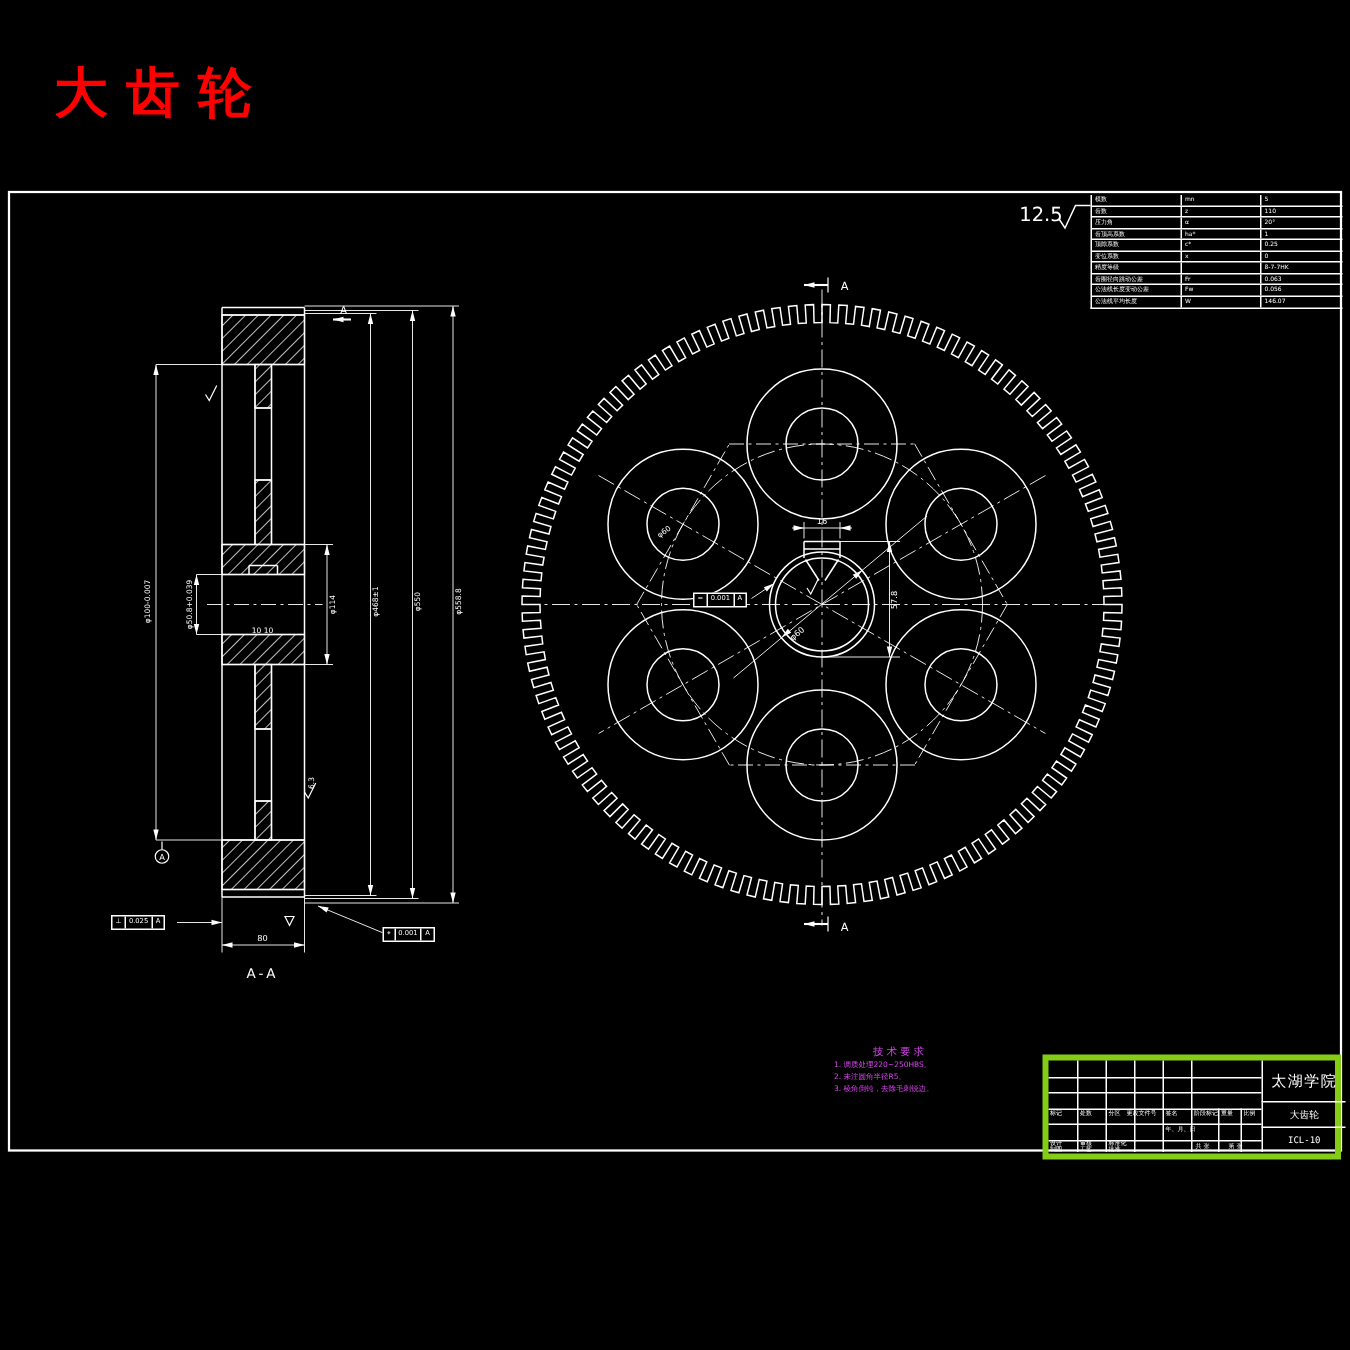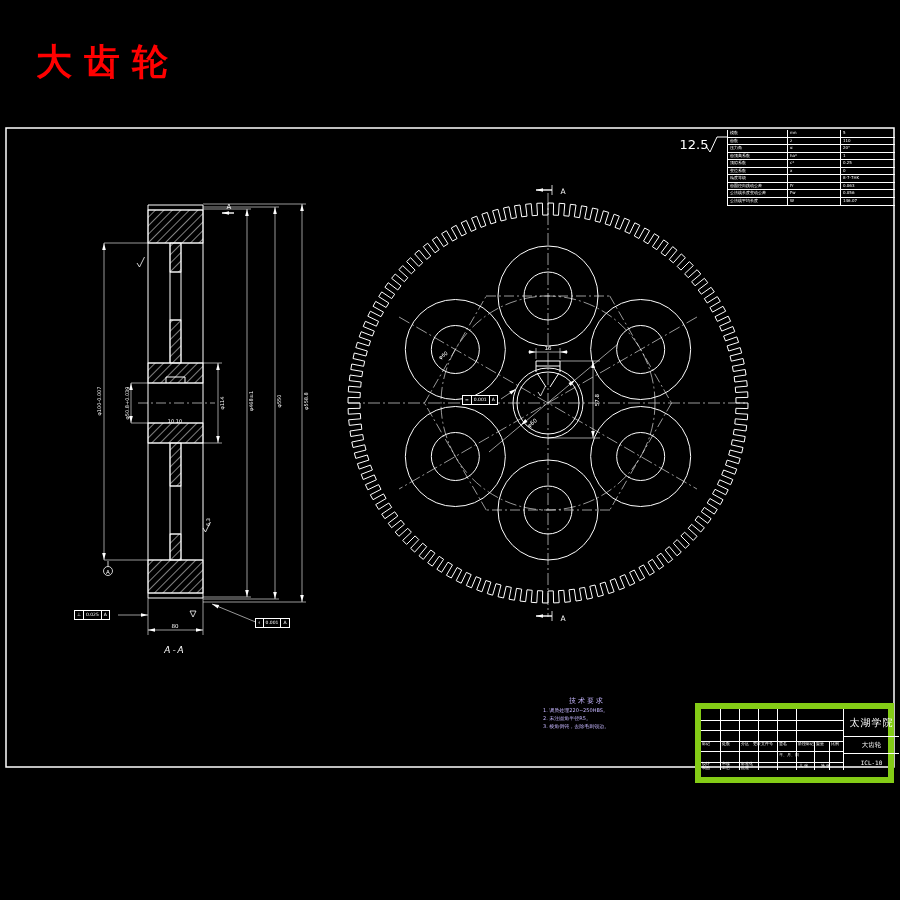--- a/index.html
+++ b/index.html
@@ -10,33 +10,33 @@
   .t{position:absolute;color:#fff;white-space:nowrap;transform:translate(-50%,-50%);}
   .rot{transform:translate(-50%,-50%) rotate(-90deg);}
   .r40{transform:translate(-50%,-50%) rotate(-40deg);}
   .r35{transform:translate(-50%,-50%) rotate(-35deg);}
   .title-red{position:absolute;left:36px;top:38px;color:#f00;
     font-family:"DejaVu Serif",serif;font-size:36px;font-weight:bold;letter-spacing:12px;}
   .tol{position:absolute;display:flex;border:1px solid #fff;color:#fff;
     font-size:4.5px;line-height:7px;height:8px;background:#000;}
   .tol span{padding:0 2px;border-right:1px solid #fff;}
   .tol span:last-child{border-right:none;}
-  #notes{position:absolute;left:543px;top:696px;color:#c4b5fd;width:140px;}
+  #notes{position:absolute;left:556px;top:696px;color:#d946ef;width:140px;}
   #notes .nh{font-size:7px;margin-left:26px;letter-spacing:2px;}
   #notes .ni{font-size:5px;line-height:8px;}
   #ptable{position:absolute;left:727px;top:130px;width:167px;height:75px;
     border-left:1px solid #fff;border-bottom:1px solid #fff;color:#fff;}
   #ptable .pr{display:flex;height:7.5px;box-sizing:border-box;border-bottom:1px solid #fff;}
   #ptable .pr:last-child{border-bottom:none;}
   #ptable .pc{font-size:4px;line-height:6px;overflow:hidden;box-sizing:border-box;
     border-right:1px solid #fff;padding-left:2px;}
   #ptable .pc:last-child{border-right:none;}
   #ptable .c0{width:60px;} #ptable .c1{width:53px;} #ptable .c2{width:54px;}
-  #tblock{position:absolute;left:695px;top:703px;width:199px;height:80px;
-    border:6px solid #84cc16;color:#fff;box-sizing:border-box;}
+  #tblock{position:absolute;left:695px;top:703px;width:199px;height:70px;
+    border:4px solid #84cc16;color:#fff;box-sizing:border-box;}
   .tb-cell{position:absolute;box-sizing:border-box;border-left:1px solid #fff;
     display:flex;align-items:center;justify-content:center;text-align:center;}
   .tb-line{position:absolute;background:#fff;}
   .tb-t{position:absolute;font-size:4px;line-height:4px;color:#fff;white-space:nowrap;}
 </style>
 </head>
 <body>
 
 <div id="stage">
 
@@ -194,21 +194,21 @@
     <span class="t rot" style="left:99px;top:401px;font-size:5px;">φ100-0.007</span>
     <span class="t rot" style="left:127px;top:403px;font-size:5px;">φ50.8+0.039</span>
     <span class="t rot" style="left:222px;top:403px;font-size:5px;">φ114</span>
     <span class="t rot" style="left:251px;top:401px;font-size:5px;">φ468±1</span>
     <span class="t rot" style="left:279px;top:401px;font-size:5px;">φ550</span>
     <span class="t rot" style="left:306px;top:401px;font-size:5px;">φ558.8</span>
     <span class="t rot" style="left:208px;top:522px;font-size:5px;">6.3</span>
     <span class="t" style="left:108px;top:572px;font-size:5.5px;">A</span>
     <span class="t" style="left:175px;top:421px;font-size:5px;">10 10</span>
     <span class="t" style="left:175px;top:626px;font-size:5.5px;">80</span>
-    <span class="t" style="left:175px;top:650px;font-size:9px;letter-spacing:2px;font-style:italic;">A-A</span>
+    <span class="t" style="left:175px;top:650px;font-size:9px;letter-spacing:2px;">A-A</span>
 
     <span class="t" style="left:563px;top:191px;font-size:7.5px;">A</span>
     <span class="t" style="left:563px;top:618px;font-size:7.5px;">A</span>
     <span class="t" style="left:548px;top:348px;font-size:5.5px;">16</span>
     <span class="t rot" style="left:597px;top:400px;font-size:5.5px;">57.8</span>
     <span class="t r40" style="left:532px;top:423px;font-size:5.5px;">φ60</span>
     <span class="t r35" style="left:443px;top:355px;font-size:5px;">φ60</span>
 
     <div class="tol" style="left:74px;top:610px;">
       <span>⊥</span>

